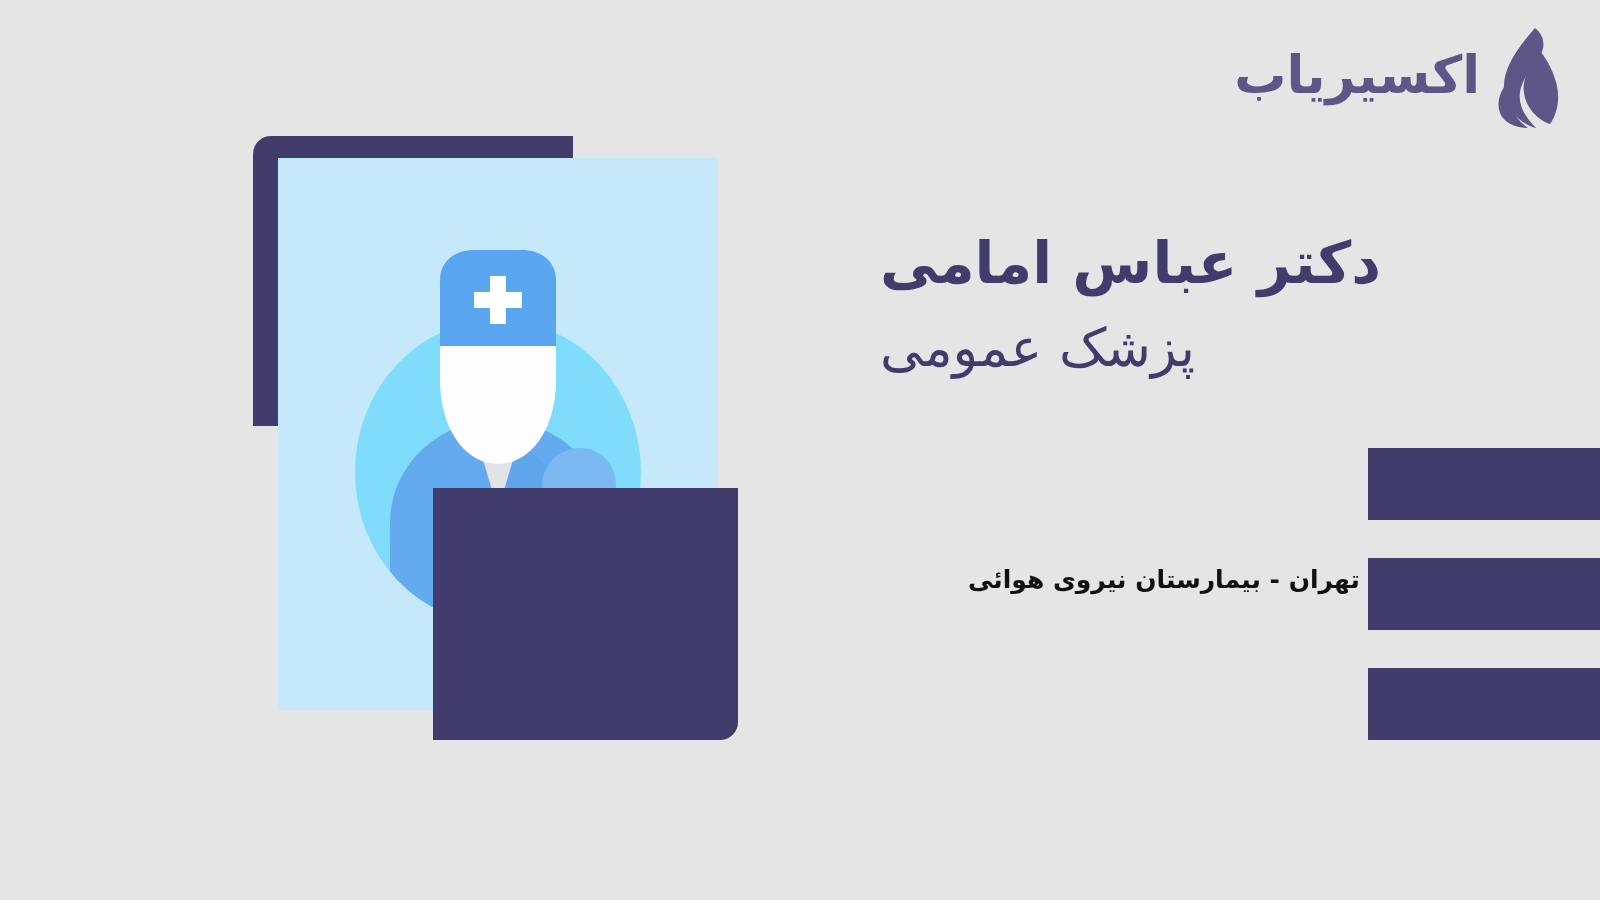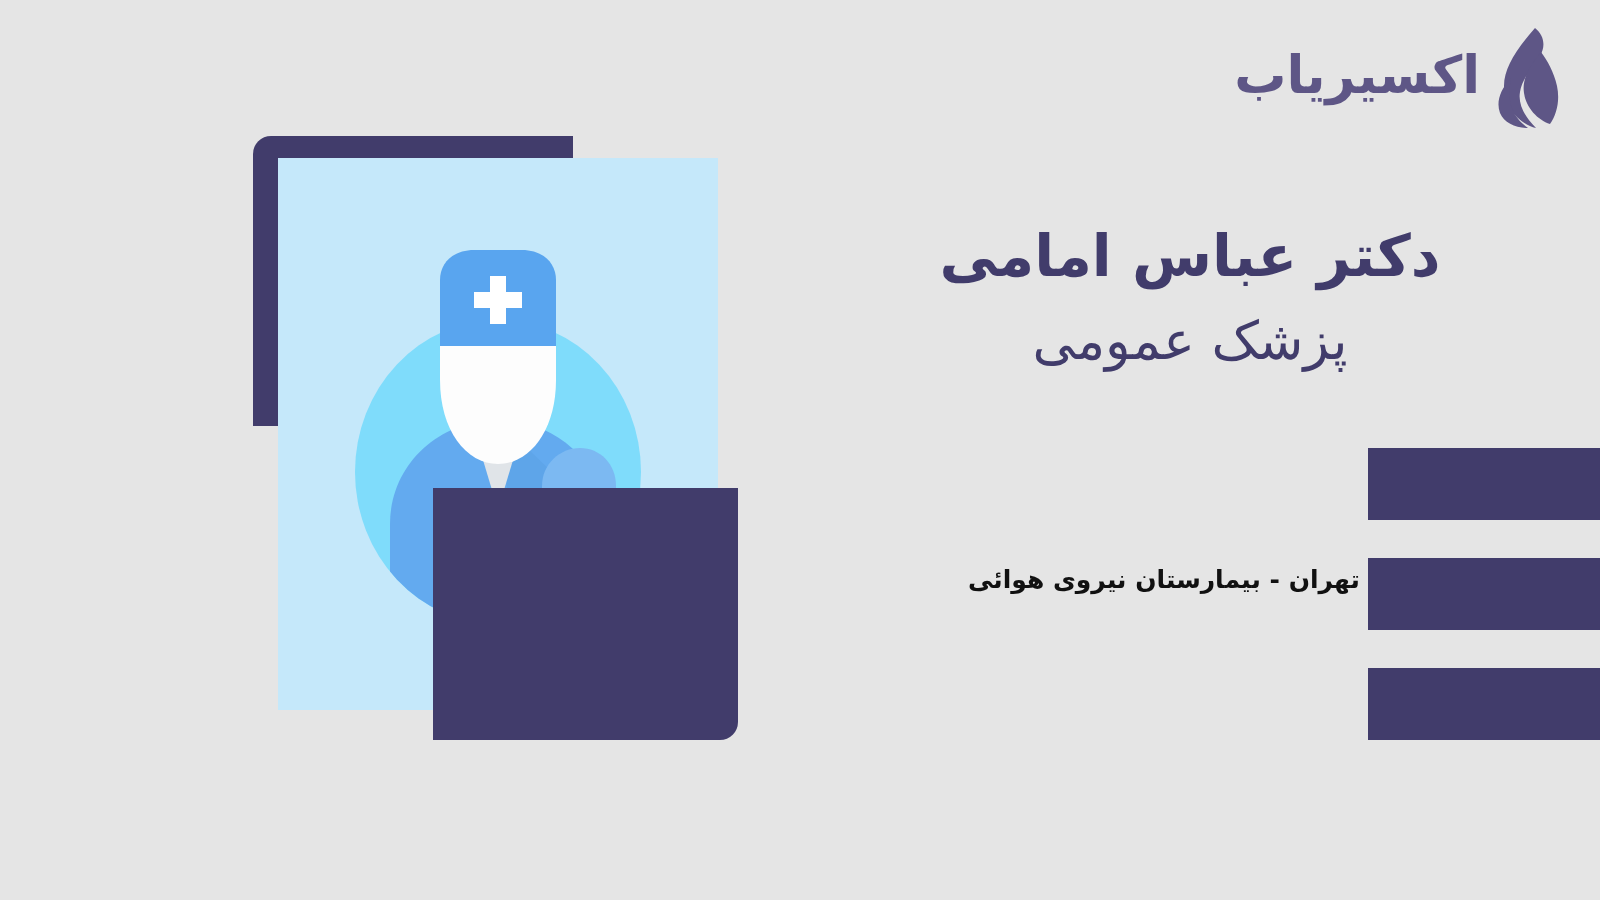--- a/index.html
+++ b/index.html
@@ -91,23 +91,23 @@
     transform: translate(-50%, -50%);
     width: 340px;
     height: 420px;
     display: block;
   }
 
   
   .info {
     position: absolute;
     right: 100px;
-    top: 220px;
+    top: 227px;
     width: 620px;
-    text-align: center;
+    text-align: left;
     direction: rtl;
   }
   .doc-name {
     font-family: "DejaVu Sans", "Liberation Sans", sans-serif;
     font-size: 58px;
     font-weight: 700;
     color: #413c6b;
     line-height: 1.25;
     margin: 0;
     white-space: nowrap;

